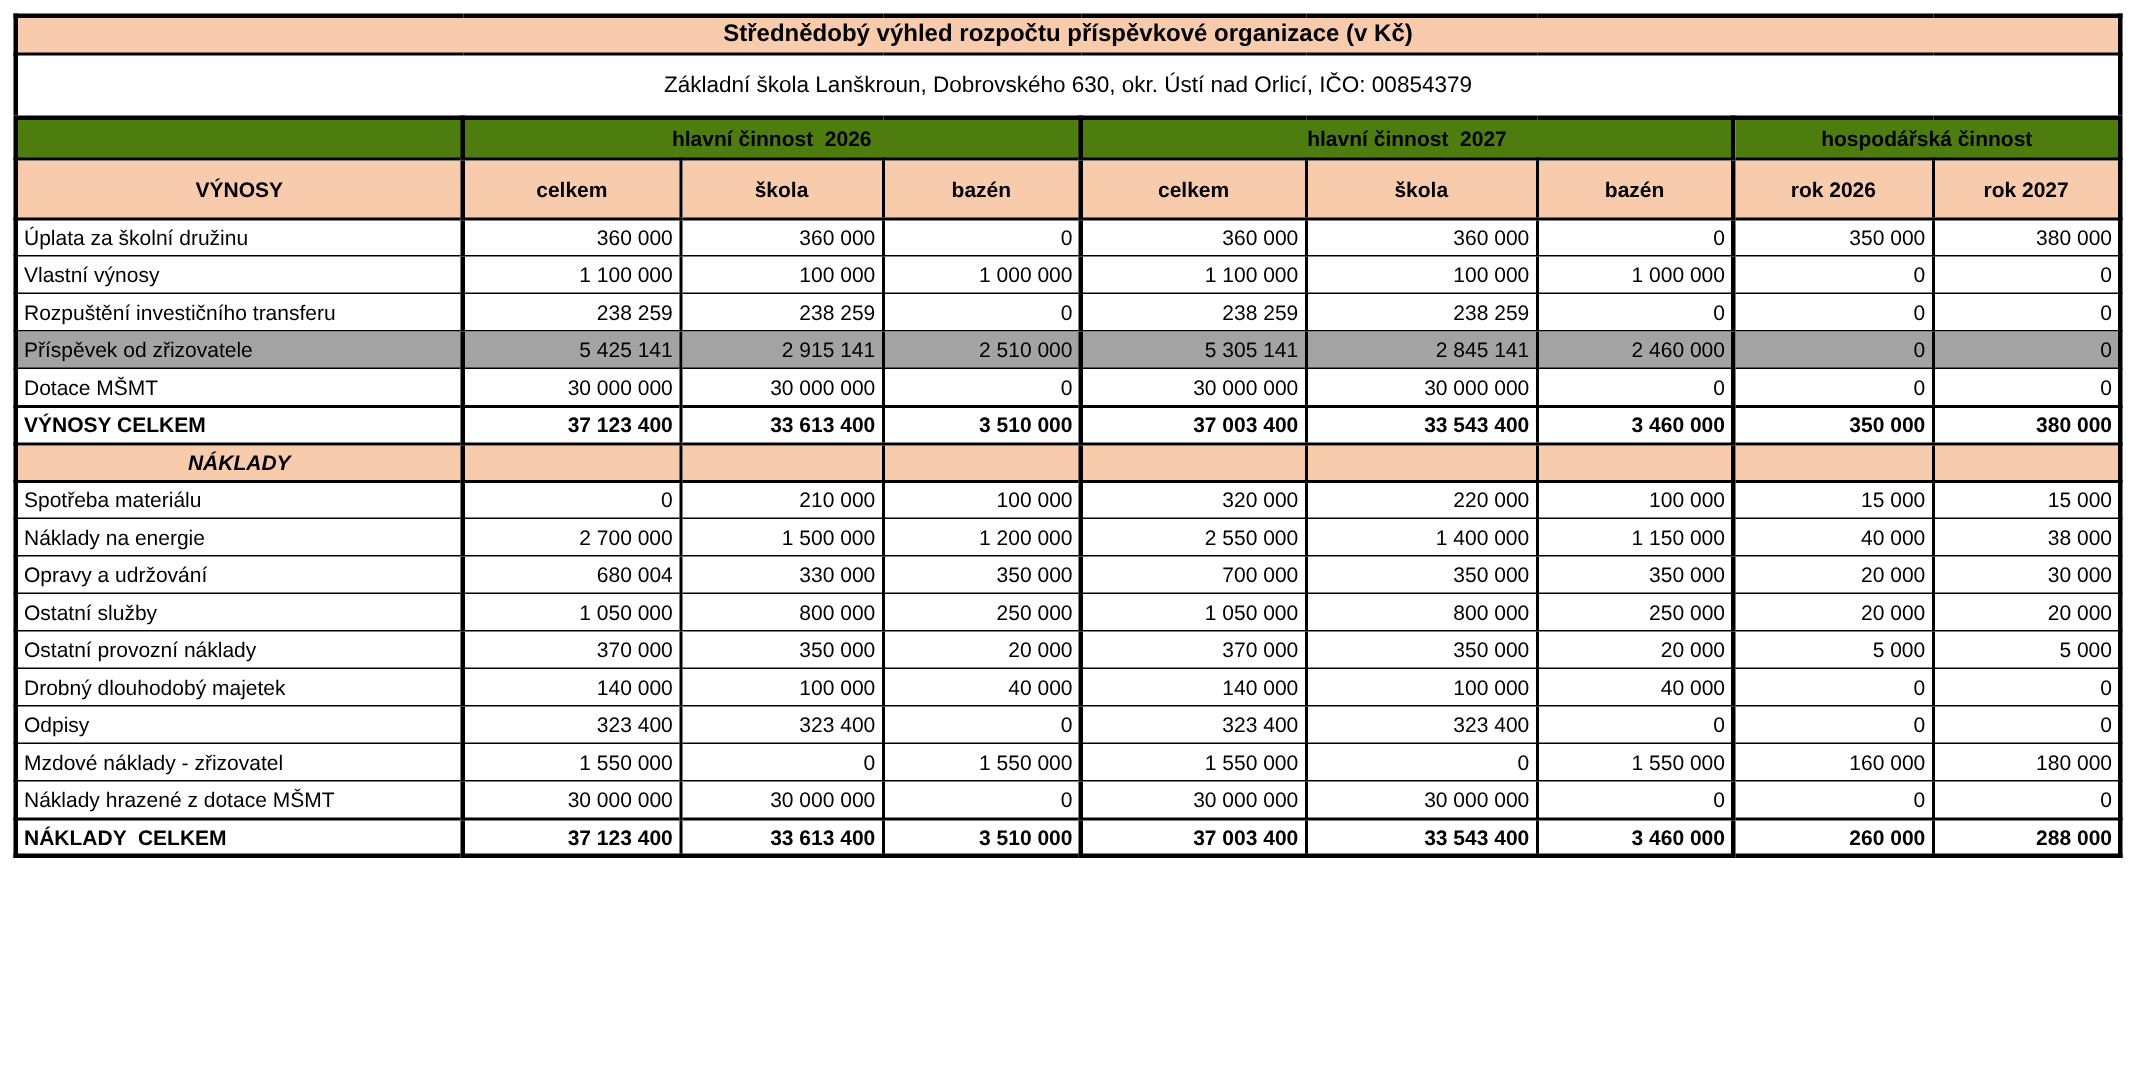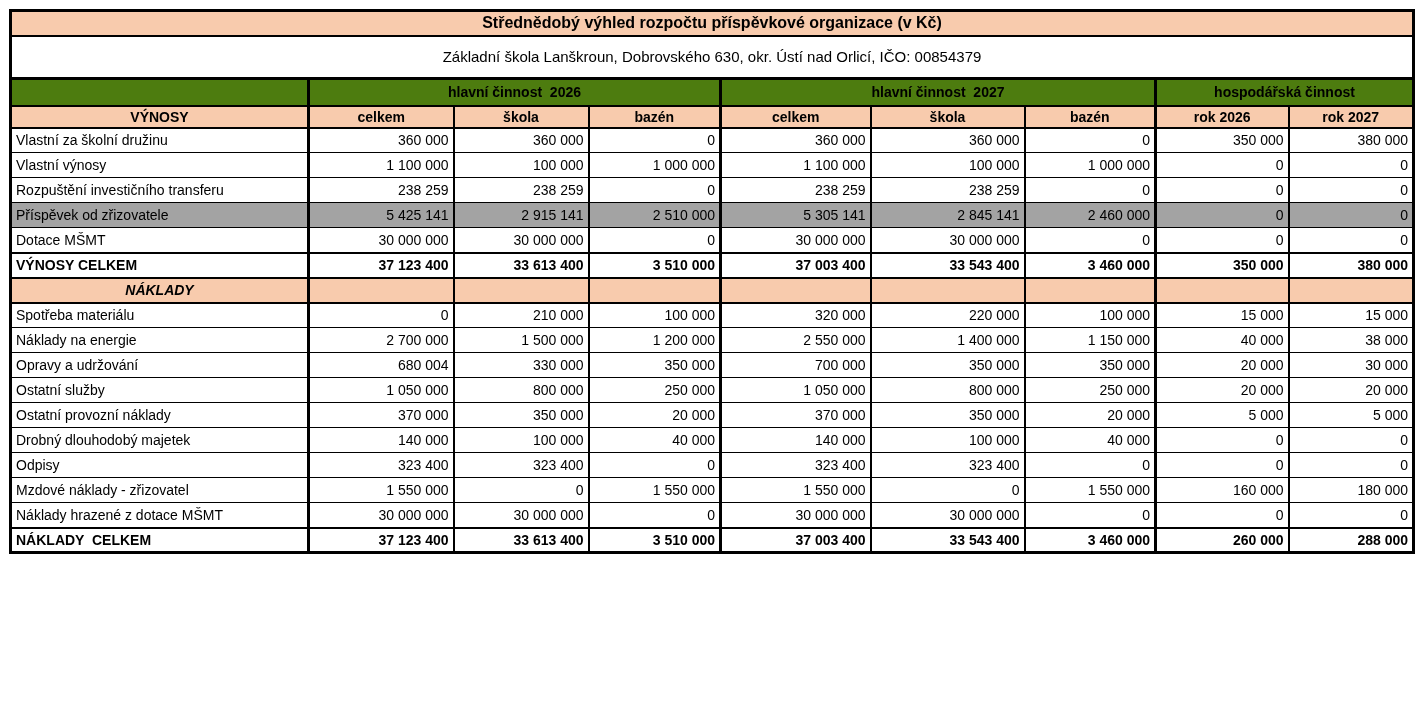--- a/index.html
+++ b/index.html
@@ -50,21 +50,21 @@
     height: 27px;
     background: #4d7c0f;
     font-weight: bold;
     text-align: center;
     border-bottom: 2px solid #000;
     white-space: pre;
   }
   .group-row td.group-cell { border-left: 3px solid #000; }
   
   .colhead-row td {
-    height: 22px;
+    height: 40px;
     background: #F8CBAD;
     font-weight: bold;
     text-align: center;
     border-bottom: 2px solid #000;
     border-left: 2px solid #000;
   }
   .colhead-row td:first-child { border-left: none; }
   .colhead-row td.group-start { border-left: 3px solid #000; }
   
   .data-row td {
@@ -135,21 +135,21 @@
         <td class="group-start">celkem</td>
         <td>škola</td>
         <td>bazén</td>
         <td class="group-start">celkem</td>
         <td>škola</td>
         <td>bazén</td>
         <td class="group-start">rok 2026</td>
         <td>rok 2027</td>
       </tr>
     <tr class="data-row">
-          <td class="label-cell">Vlastní za školní družinu</td>
+          <td class="label-cell">Úplata za školní družinu</td>
           <td class="num-cell group-start">360 000</td>
           <td class="num-cell">360 000</td>
           <td class="num-cell">0</td>
           <td class="num-cell group-start">360 000</td>
           <td class="num-cell">360 000</td>
           <td class="num-cell">0</td>
           <td class="num-cell group-start">350 000</td>
           <td class="num-cell">380 000</td>
         </tr>
         <tr class="data-row">

